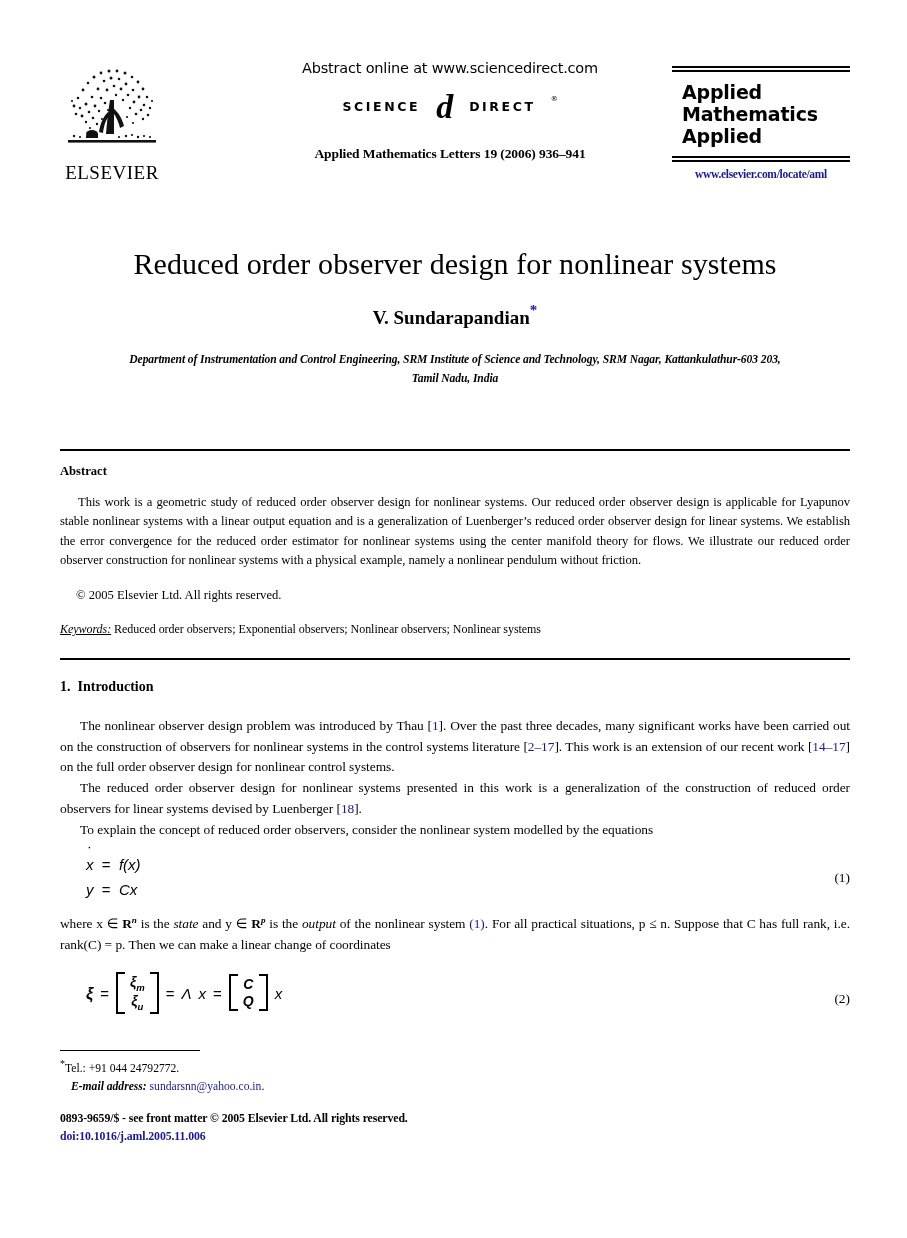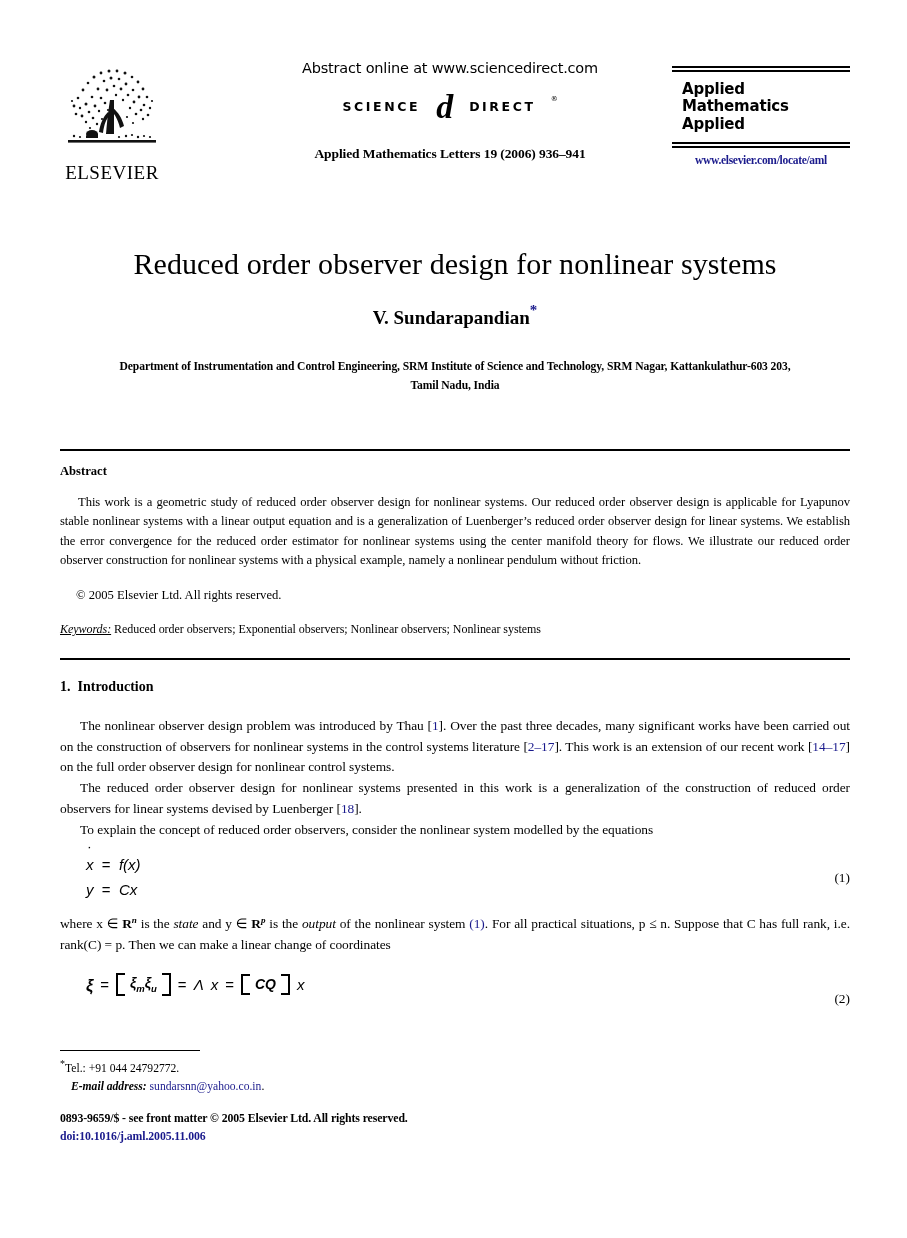--- a/index.html
+++ b/index.html
@@ -112,21 +112,21 @@
   }
   .jrule-top, .jrule-bot {
     border-top: 2px solid #000;
     border-bottom: 2px solid #000;
     height: 2px;
     width: 100%;
   }
   .jtitle {
     font-family: "DejaVu Sans", sans-serif;
     font-weight: bold;
-    font-size: 15px;
+    font-size: 19px;
     line-height: 1.16;
     padding: 9px 0 9px 10px;
     letter-spacing: -0.2px;
   }
   .jlink {
     margin-top: 6px;
     font-family: "Liberation Serif", serif;
     font-weight: bold;
     font-size: 11.5px;
     color: #1a1a8c;
@@ -157,22 +157,23 @@
     font-weight: bold;
   }
   .author-star {
     color: #1a1a8c;
     font-size: 15px;
     vertical-align: super;
     position: relative;
     top: -2px;
   }
   .affiliation {
-    margin-top: 28px;
-    font-family: "Liberation Serif", serif;
+    margin-top: 21px;
+    font-family: "Liberation Serif", serif;
+    font-style: italic;
     font-weight: bold;
     font-size: 11.6px;
     line-height: 1.65;
     letter-spacing: -0.1px;
     padding: 0 8px;
   }
 
   
   .rule-thick {
     position: absolute;
@@ -302,21 +303,21 @@
   }
   .brk {
     display: inline-block;
     width: 7px;
     align-self: stretch;
   }
   .brk-l { border: 2px solid #000; border-right: none; }
   .brk-r { border: 2px solid #000; border-left: none; }
   .mcol {
     display: inline-flex;
-    flex-direction: row;
+    flex-direction: column;
     padding: 2px 5px;
     line-height: 1.18;
     font-style: italic;
     font-weight: bold;
     font-size: 14px;
   }
   .mcol span { text-align: center; }
 
   
   .footnote-rule {

